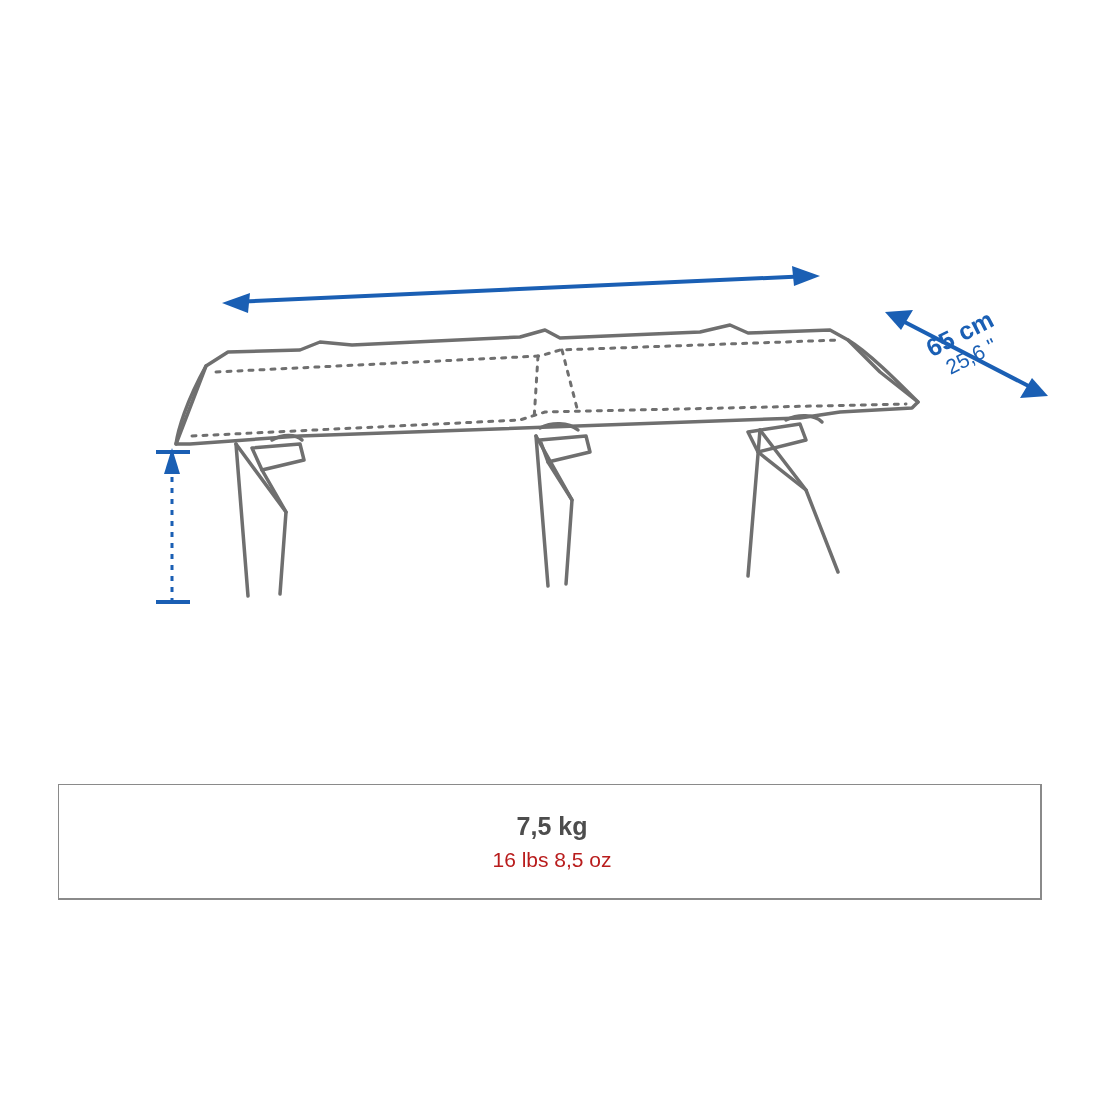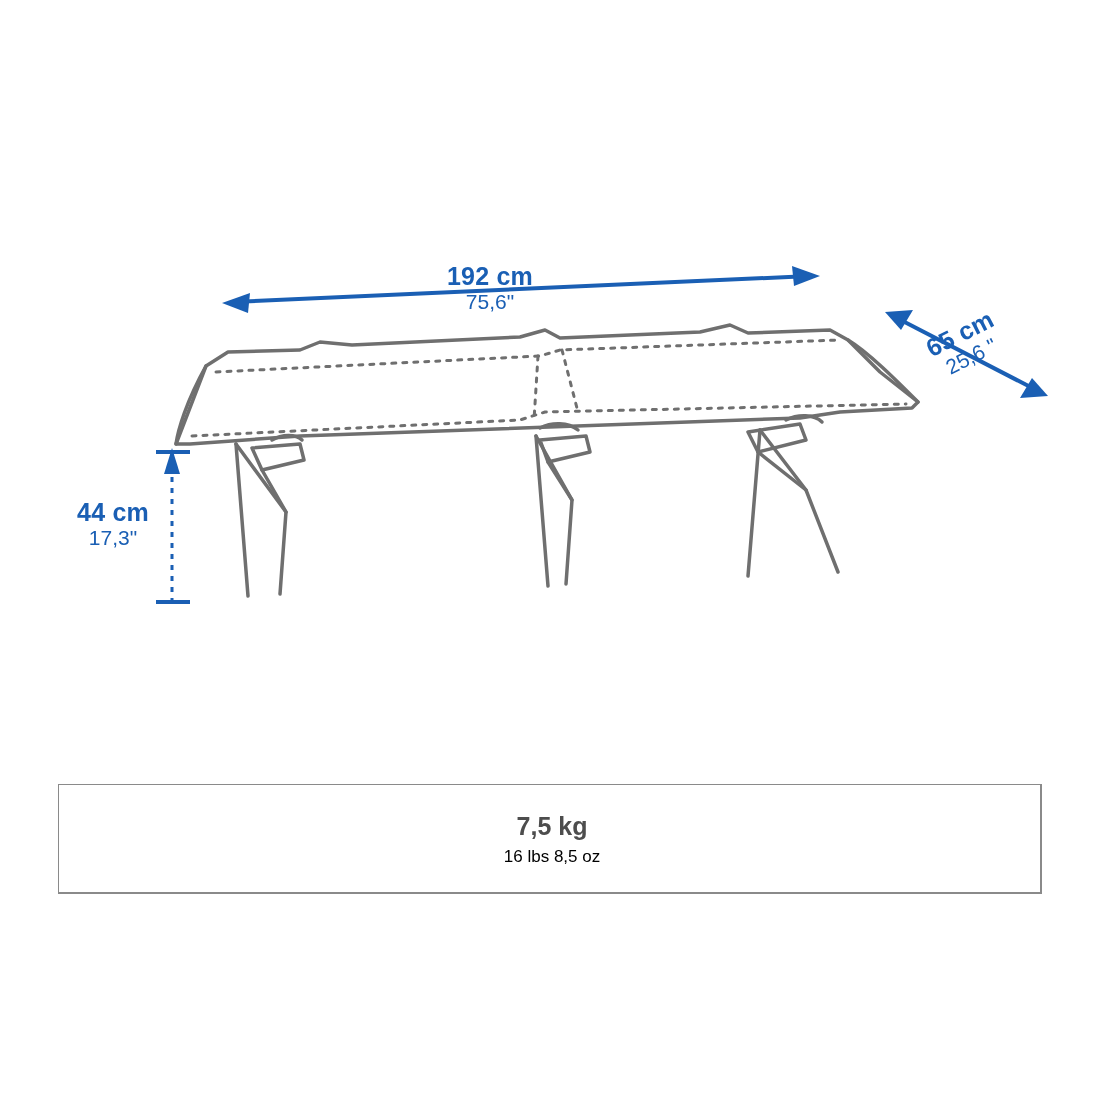--- a/index.html
+++ b/index.html
@@ -69,23 +69,23 @@
   }
   .spec-cell.left { border-right: 1px solid #8a8a8a; }
   .spec-cell.full { flex: 1 1 100%; }
   .spec-title {
     font-size: 25px;
     font-weight: bold;
     color: #4d4d4d;
     line-height: 1.25;
   }
   .spec-sub {
-    font-size: 17px;
+    font-size: 21px;
     font-weight: normal;
-    color: #000000;
+    color: #b91c1c;
     line-height: 1.3;
     margin-top: 4px;
   }
 </style>
 </head>
 <body>
 
 <div class="page">
 
   <svg class="diagram" viewBox="0 0 1100 760">
@@ -133,34 +133,26 @@
       <path d="M540,428 C552,422 568,422 578,430"></path>
 
       <path d="M760,430 L806,490 L838,572"></path>
       <path d="M760,430 L748,576"></path>
       <path d="M748,432 L800,424 L806,440 L758,452 Z"></path>
       <path d="M758,452 L806,490"></path>
       <path d="M786,420 C798,414 814,414 822,422"></path>
     </g>
   </svg>
 
-  <div class="dim-label" id="label-length">
-    <div class="metric">192 cm</div>
-    <div class="imperial">75,6"</div>
-  </div>
 
   <div class="dim-label" id="label-depth">
     <div class="metric">65 cm</div>
     <div class="imperial">25,6 "</div>
   </div>
 
-  <div class="dim-label" id="label-height">
-    <div class="metric">44 cm</div>
-    <div class="imperial">17,3"</div>
-  </div>
 
   <div class="spec-table">
     <div class="spec-row top">
       <div class="spec-cell left">
         <div class="spec-title">7,5 kg</div>
         <div class="spec-sub">16 lbs 8,5 oz</div>
       </div>
     </div>
   </div>
 

